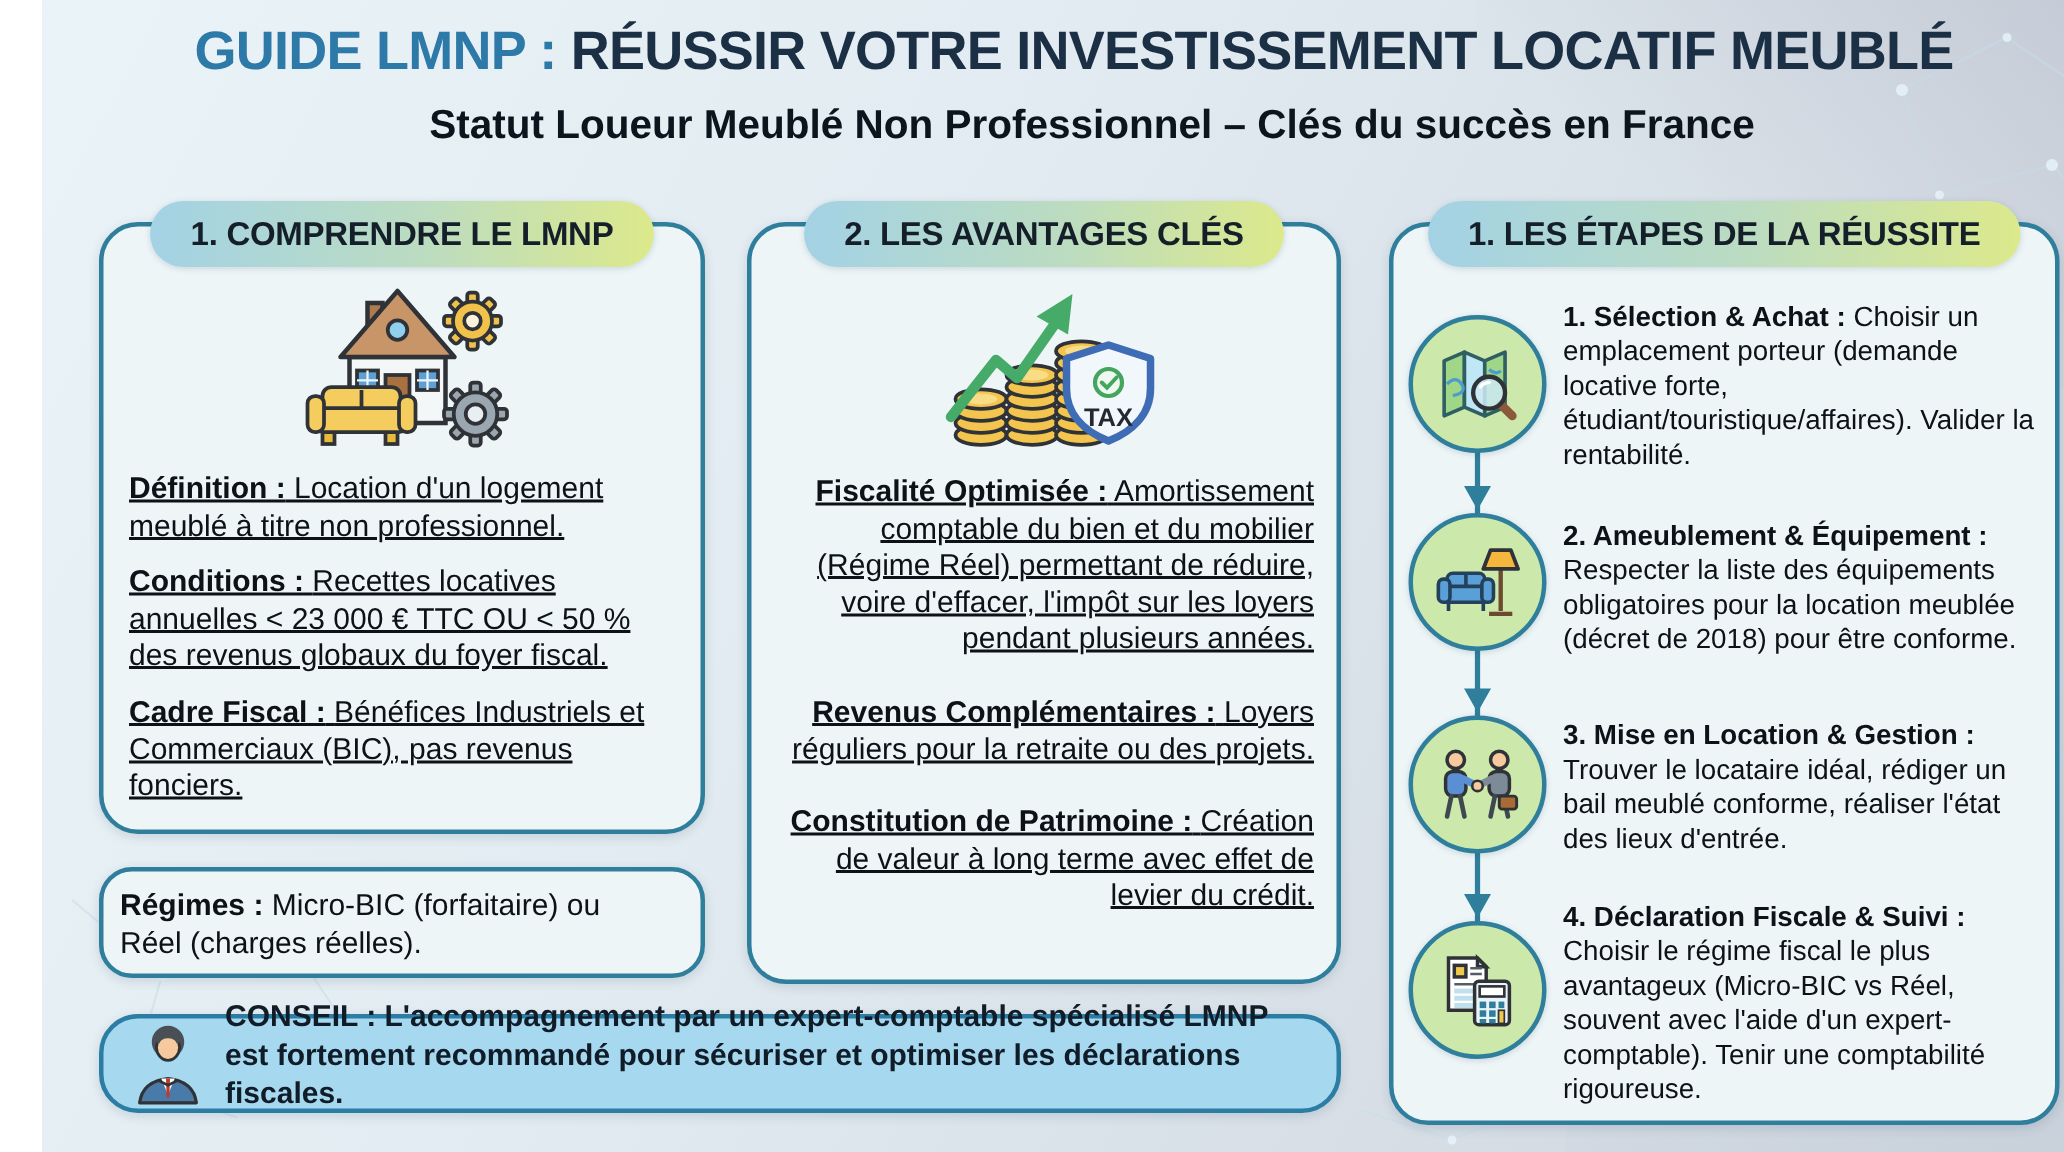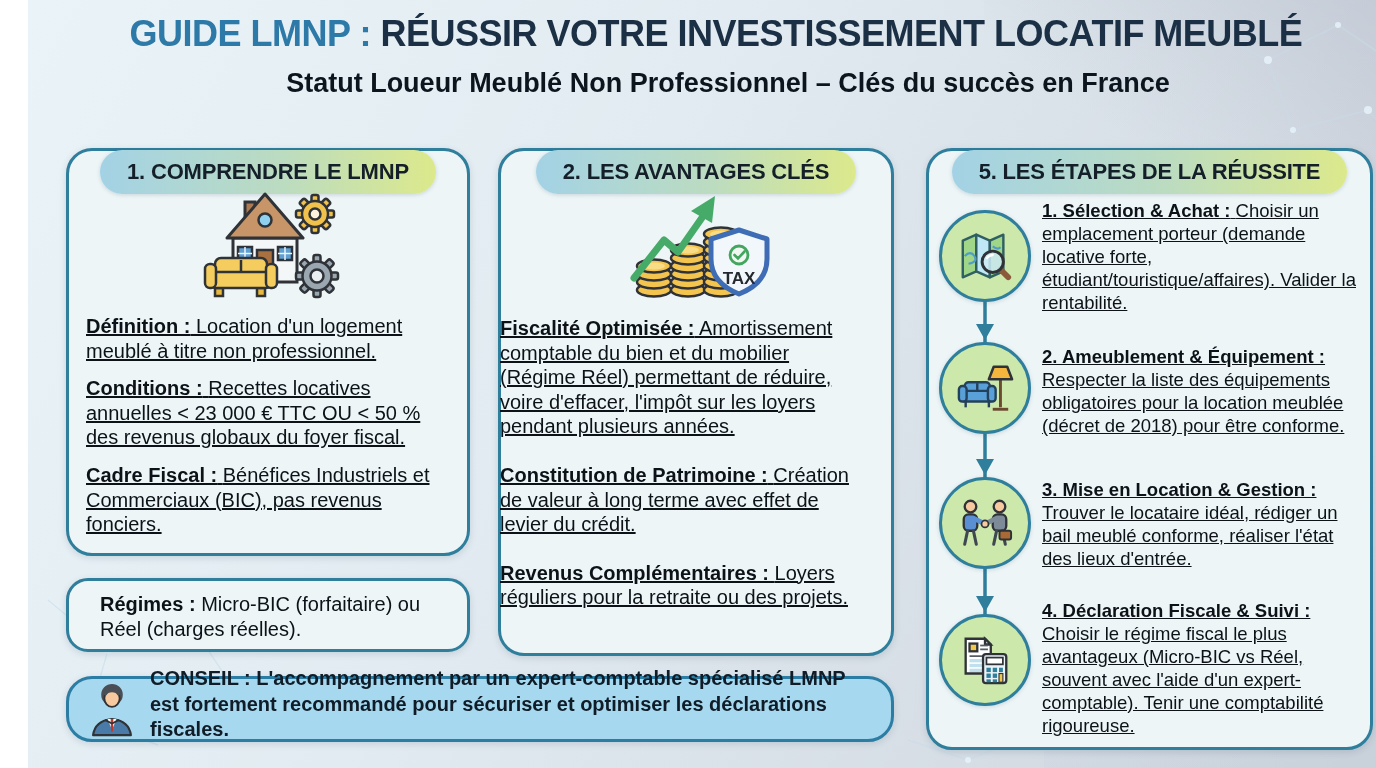--- a/index.html
+++ b/index.html
@@ -21,47 +21,47 @@
 
   .panel{position:absolute;background:#edf5f7;border:3px solid #2e7e9c;border-radius:26px;
     box-sizing:border-box;box-shadow:0 2px 7px rgba(40,70,95,.16);}
   #col1-main{left:38px;top:148px;width:404px;height:408px;}
   #col1-regimes{left:38px;top:578px;width:404px;height:74px;border-radius:22px;}
   #col2-panel{left:470px;top:148px;width:396px;height:508px;}
   #col3-panel{left:898px;top:148px;width:447px;height:602px;}
   #advice-panel{left:38px;top:676px;width:828px;height:66px;background:#a6d8ef;
     border:3px solid #2c7da4;border-radius:26px;}
 
-  .pill-wrap{position:absolute;top:150px;display:flex;justify-content:center;}
+  .pill-wrap{position:absolute;top:134px;display:flex;justify-content:center;}
   #pill1-wrap{left:38px;width:404px;}
   #pill2-wrap{left:470px;width:396px;}
   #pill3-wrap{left:898px;width:447px;}
   .pill{height:44px;display:flex;align-items:center;border-radius:23px;padding:0 27px;
     background:linear-gradient(90deg,#a3d2e5 0%,#bcdcc0 55%,#dce98b 100%);
     font-size:22px;font-weight:800;color:#141f29;letter-spacing:-0.2px;white-space:nowrap;
     box-shadow:0 1px 4px rgba(40,70,95,.18);}
 
   .big-icon-wrap{position:absolute;display:flex;justify-content:center;}
   #icon1-wrap{left:38px;top:180px;width:404px;}
   #icon2-wrap{left:470px;top:178px;width:396px;}
 
   .body-text{position:absolute;color:#0c1218;font-size:20px;line-height:1.23;}
   #col1-text{left:58px;top:314px;width:370px;}
-  #col2-text{left:472px;top:316px;width:356px;}
+  #col2-text{left:492px;top:316px;width:356px;text-align:right;}
   .body-text p{margin:0 0 13px 0;text-decoration:underline;}
   #col2-text p{margin-bottom:24px;}
   .lead{font-weight:800;}
 
-  #regimes-text{left:72px;top:592px;width:364px;font-size:20px;line-height:1.23;position:absolute;color:#0c1218;}
+  #regimes-text{left:52px;top:592px;width:364px;font-size:20px;line-height:1.23;position:absolute;color:#0c1218;}
 
   .step-circle{position:absolute;left:911px;width:92px;height:92px;border-radius:50%;
     background:#cde8ab;border:3px solid #2e7e9c;box-sizing:border-box;
     display:flex;align-items:center;justify-content:center;box-shadow:0 1px 4px rgba(40,70,95,.18);}
   #step1-circle{top:210px;} #step2-circle{top:342px;} #step3-circle{top:477px;} #step4-circle{top:614px;}
-  .step-text{position:absolute;left:1014px;width:322px;font-size:18.5px;line-height:1.24;color:#0c1218;text-decoration:underline;}
+  .step-text{position:absolute;left:1014px;width:322px;font-size:18.5px;line-height:1.24;color:#0c1218;}
   #step1-text{top:200px;} #step2-text{top:346px;} #step3-text{top:479px;} #step4-text{top:600px;}
 
   #advice-icon-wrap{position:absolute;left:56px;top:681px;width:56px;height:58px;
     display:flex;align-items:center;justify-content:center;}
   #advice-text{position:absolute;left:122px;top:676px;width:714px;height:66px;
     display:flex;align-items:flex-end;font-size:20px;line-height:1.26;color:#101c27;font-weight:600;}
 </style>
 </head>
 <body>
 
@@ -104,21 +104,21 @@
   <div id="col3-panel" class="panel"></div>
   <div id="advice-panel" class="panel"></div>
 
   <div id="pill1-wrap" class="pill-wrap">
     <div class="pill">1. COMPRENDRE LE LMNP</div>
   </div>
   <div id="pill2-wrap" class="pill-wrap">
     <div class="pill">2. LES AVANTAGES CLÉS</div>
   </div>
   <div id="pill3-wrap" class="pill-wrap">
-    <div class="pill">5. LES ÉTAPES DE LA RÉUSSITE</div>
+    <div class="pill">1. LES ÉTAPES DE LA RÉUSSITE</div>
   </div>
 
   <div id="icon1-wrap" class="big-icon-wrap">
     <svg width="150" height="124" viewBox="0 0 150 124">
 
       <g transform="translate(122,34)" stroke="#2f3337" stroke-width="2.5">
         <g fill="#f0c24b">
           <rect x="-3.5" y="-19" width="7" height="38" rx="2"></rect>
           <rect x="-3.5" y="-19" width="7" height="38" rx="2" transform="rotate(45)"></rect>
           <rect x="-3.5" y="-19" width="7" height="38" rx="2" transform="rotate(90)"></rect>
@@ -209,22 +209,22 @@
       <polygon points="95,18 92,45 71,33" fill="#46ab68"></polygon>
       <path d="M119,52 l28,9 v20 c0,18 -13,29 -28,35 c-15,-6 -28,-17 -28,-35 v-20 z" fill="#f2f7fb" stroke="#3f6db5" stroke-width="5" stroke-linejoin="round"></path>
       <circle cx="119" cy="77" r="9" fill="#eef7f0" stroke="#43a55e" stroke-width="2.8"></circle>
       <path d="M114.5,77 l3.5,3.5 l6.5,-7" fill="none" stroke="#43a55e" stroke-width="2.6" stroke-linecap="round"></path>
       <text x="119" y="106" text-anchor="middle" font-size="17" font-weight="bold" fill="#23292f" font-family="Liberation Sans, sans-serif">TAX</text>
     </svg>
   </div>
 
   <div id="col2-text" class="body-text">
     <p><span class="lead">Fiscalité Optimisée :</span> <span>Amortissement comptable du bien et du mobilier (Régime Réel) permettant de réduire, voire d'effacer, l'impôt sur les loyers pendant plusieurs années.</span></p>
+    <p><span class="lead">Revenus Complémentaires :</span> <span>Loyers réguliers pour la retraite ou des projets.</span></p>
     <p><span class="lead">Constitution de Patrimoine :</span> <span>Création de valeur à long terme avec effet de levier du crédit.</span></p>
-    <p><span class="lead">Revenus Complémentaires :</span> <span>Loyers réguliers pour la retraite ou des projets.</span></p>
   </div>
 
   <svg style="position:absolute;left:0;top:0;" width="1376" height="768">
     <line x1="957" y1="300" x2="957" y2="616" stroke="#2e7e9c" stroke-width="3.5"></line>
     <polygon points="948,324 966,324 957,340" fill="#2e7e9c"></polygon>
     <polygon points="948,459 966,459 957,475" fill="#2e7e9c"></polygon>
     <polygon points="948,596 966,596 957,612" fill="#2e7e9c"></polygon>
   </svg>
 
   <div id="step1-circle" class="step-circle">

